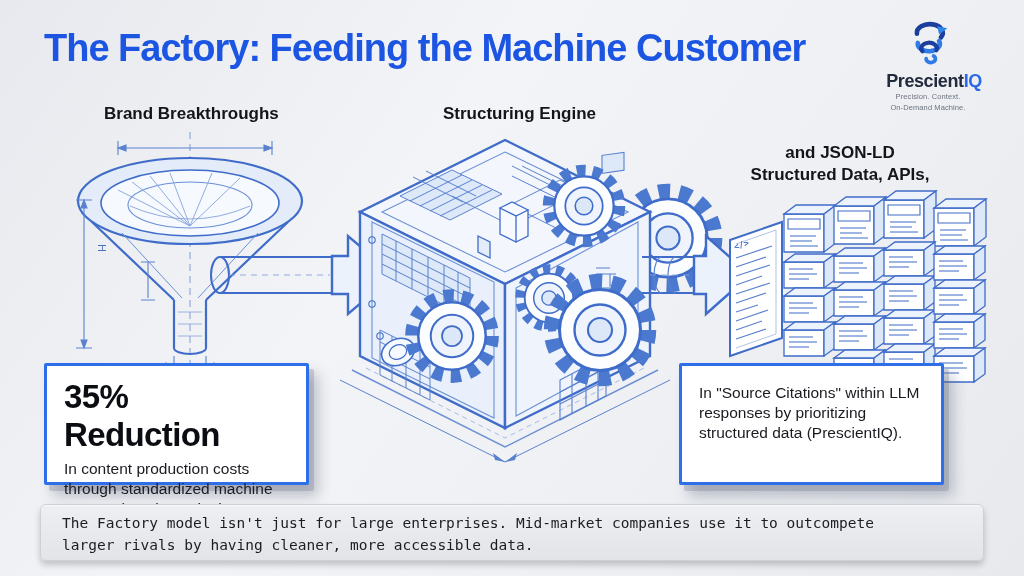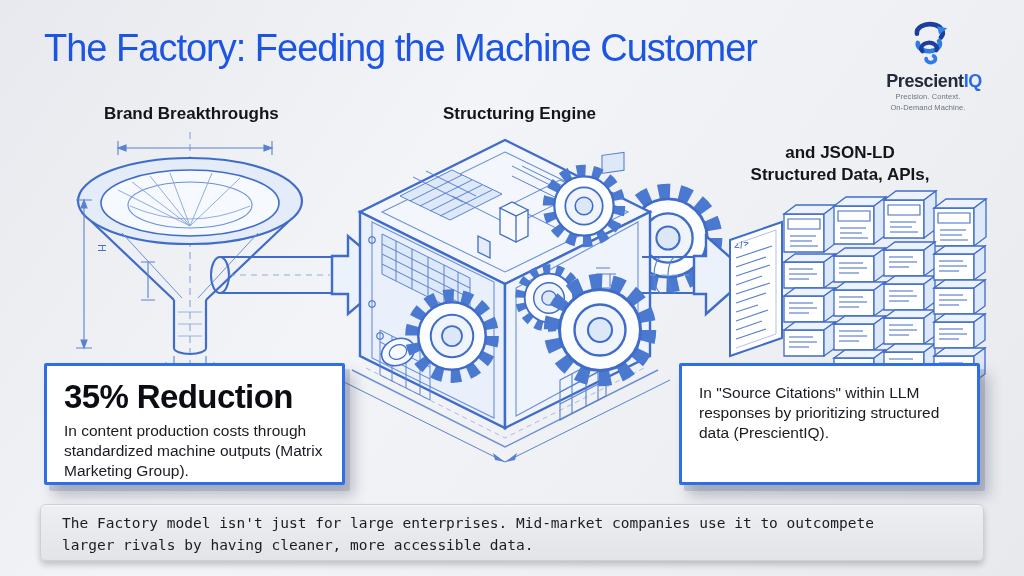--- a/index.html
+++ b/index.html
@@ -3,34 +3,34 @@
 <meta charset="utf-8">
 <style>
   html,body{margin:0;padding:0;}
   .page{
     position:relative;width:1024px;height:576px;overflow:hidden;
     background:linear-gradient(125deg,#e7e9ee 0%,#f3f4f7 38%,#eef0f3 66%,#e7e9ed 100%);
     font-family:"Liberation Sans",sans-serif;color:#15171c;
   }
   .title{
     position:absolute;left:44px;top:27px;margin:0;
-    font-size:38px;font-weight:400;letter-spacing:-1px;color:#1b55e2;
+    font-size:38px;font-weight:700;letter-spacing:-1px;color:#1b55e2;
   }
   .logo{position:absolute;right:26px;top:18px;width:140px;text-align:center;}
   .logo .brandline{font-size:18px;font-weight:700;letter-spacing:-0.4px;margin-top:1px;}
   .logo .brand{color:#222b3c;margin-left:12px;}
   .logo .brand-accent{color:#2a6ae8;}
   .logo .tagline{font-size:7.5px;color:#6d7380;line-height:1.4;letter-spacing:0.1px;}
   .stage-label{position:absolute;font-size:17px;font-weight:700;color:#141519;}
   .stage-label.input{left:104px;top:104px;}
   .stage-label.engine{left:443px;top:104px;}
   .stage-label.output{left:726px;top:142px;width:228px;text-align:center;line-height:1.28;}
   #diagram{position:absolute;left:0;top:0;}
   .callout{
-    position:absolute;top:363px;width:301px;height:122px;box-sizing:border-box;
+    position:absolute;top:363px;width:265px;height:122px;box-sizing:border-box;
     background:#ffffff;border:3px solid #2e6fe9;border-radius:2px;
     box-shadow:5px 6px 0 rgba(110,120,140,.28), 9px 11px 14px rgba(60,70,95,.30);
     padding:12px 17px;
   }
   .callout.left{left:44px;}
   .callout.right{left:679px;}
   .callout .headline{font-size:33px;font-weight:700;letter-spacing:-0.6px;color:#0b0d12;margin:0;}
   .callout .body{font-size:15.5px;line-height:1.3;color:#191b21;margin-top:5px;}
   .footer-note{
     position:absolute;left:40px;top:504px;width:944px;height:57px;box-sizing:border-box;

